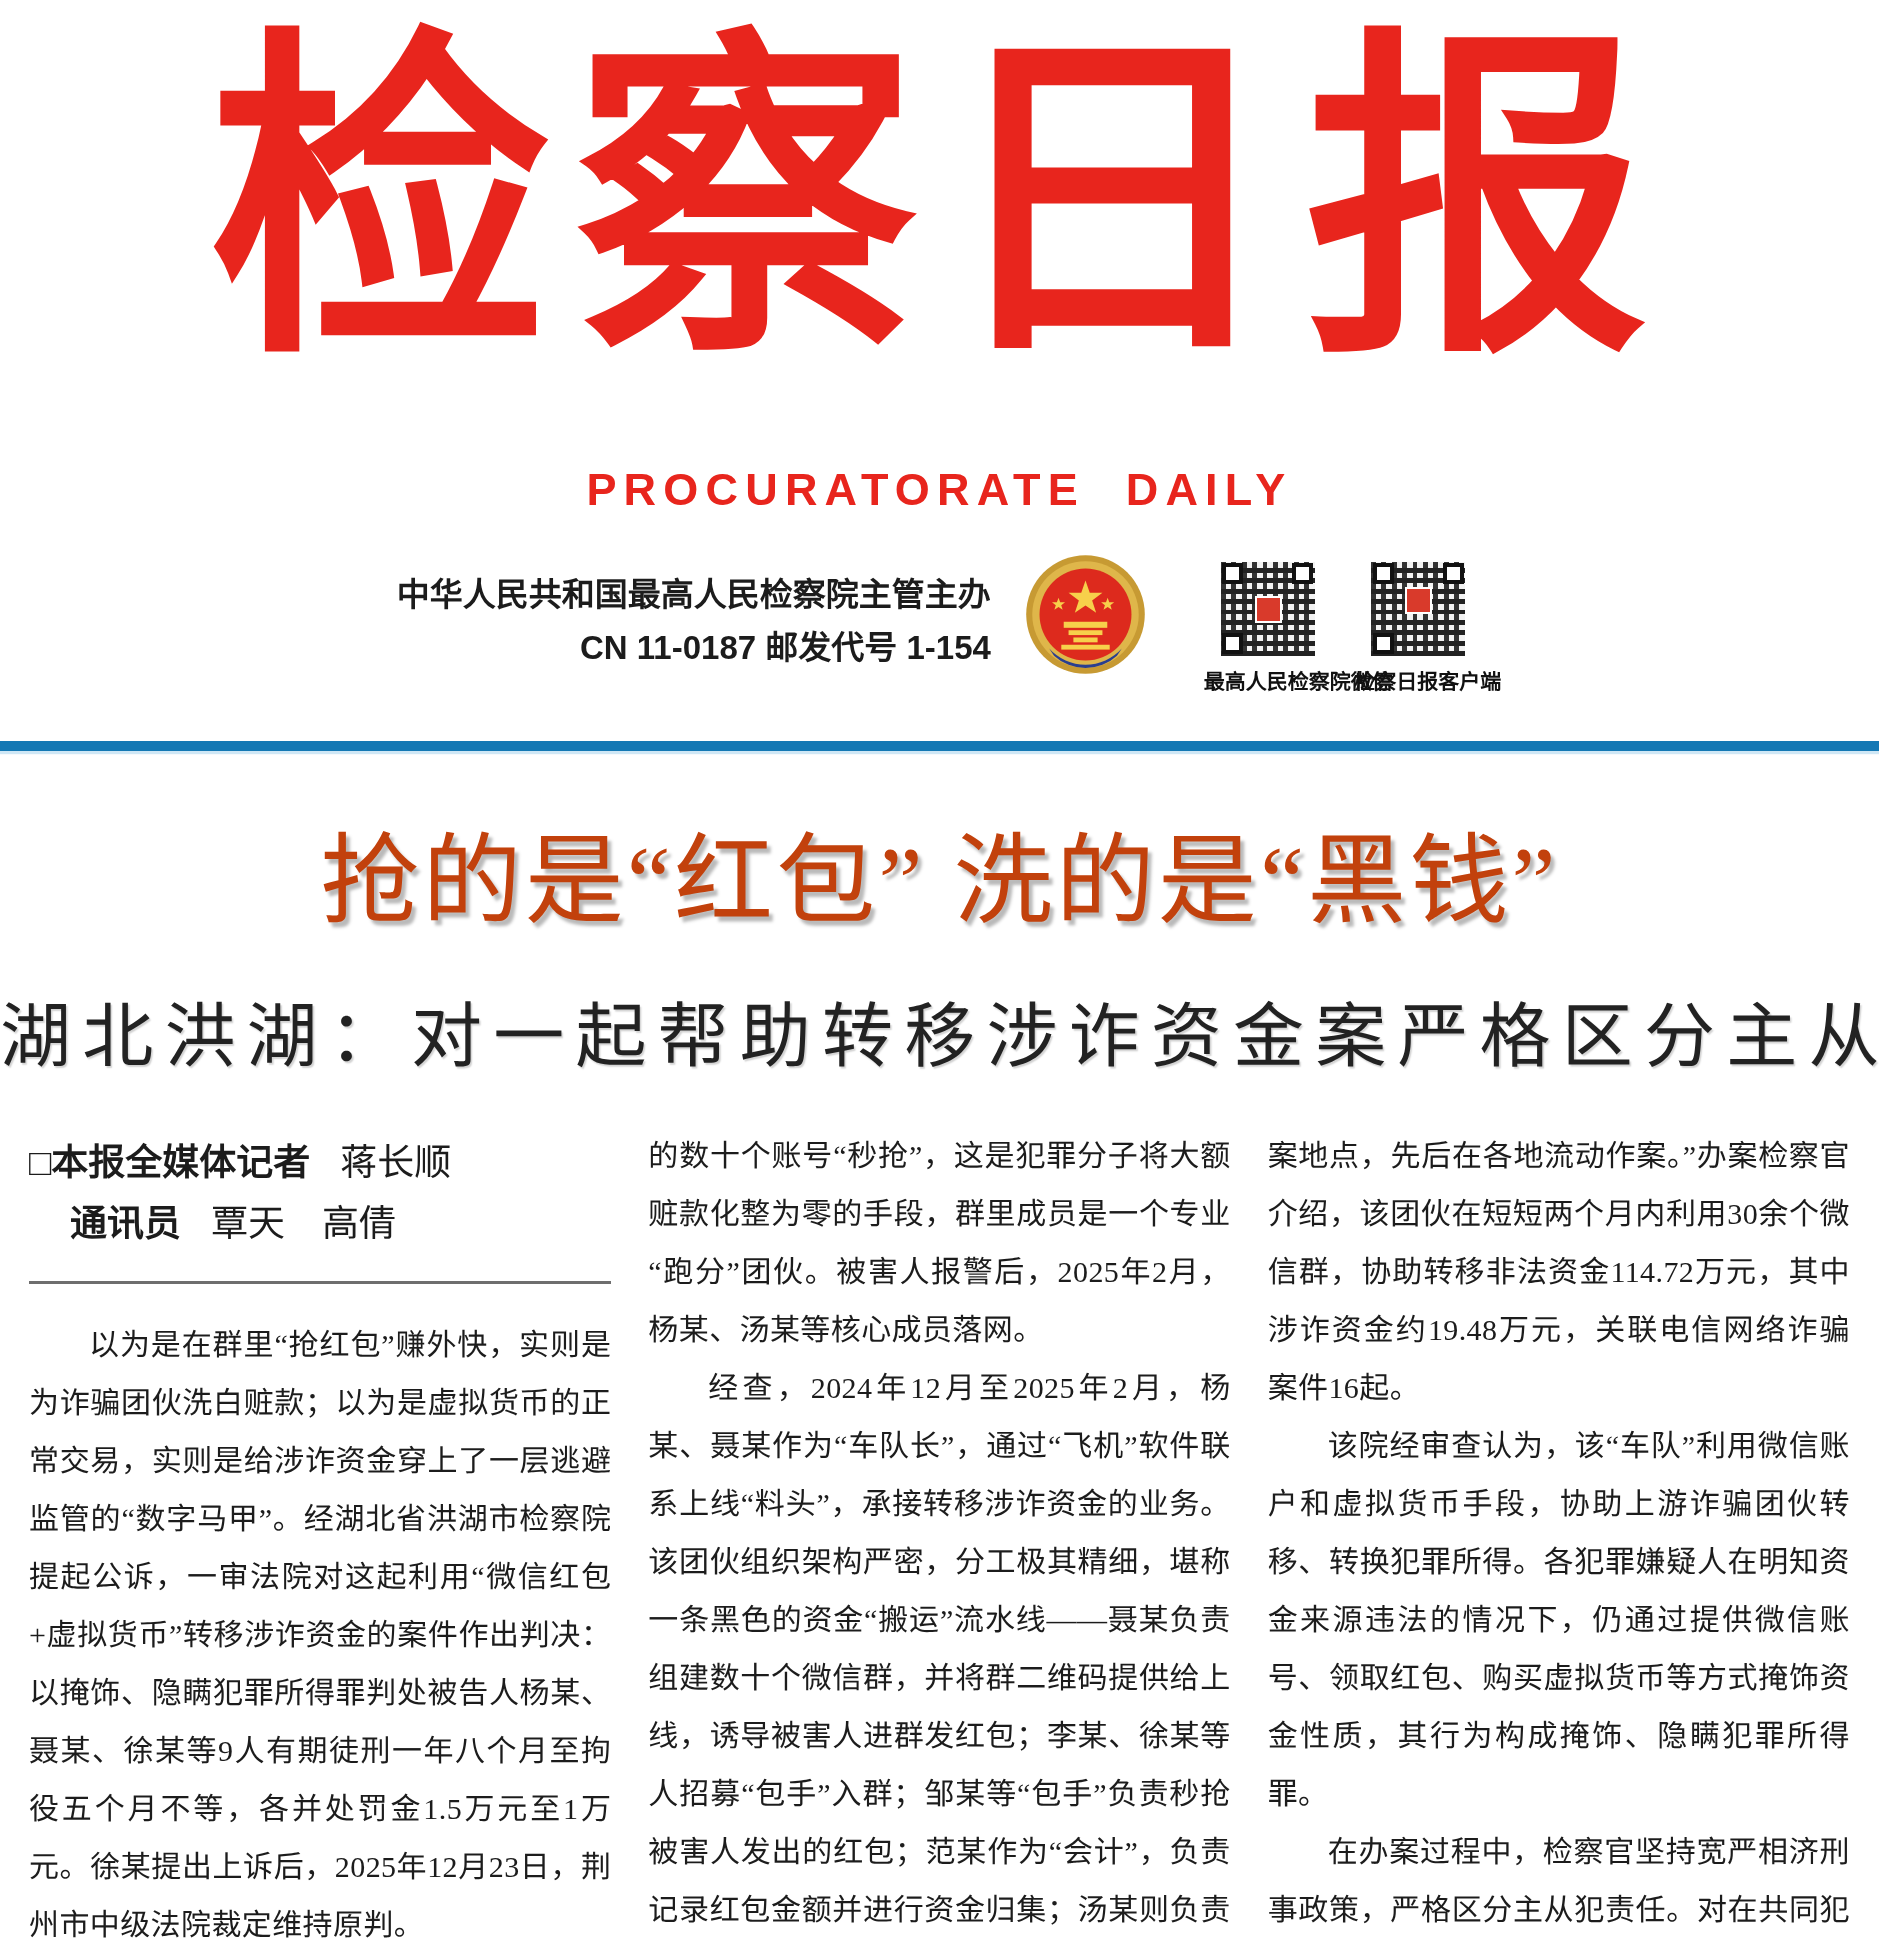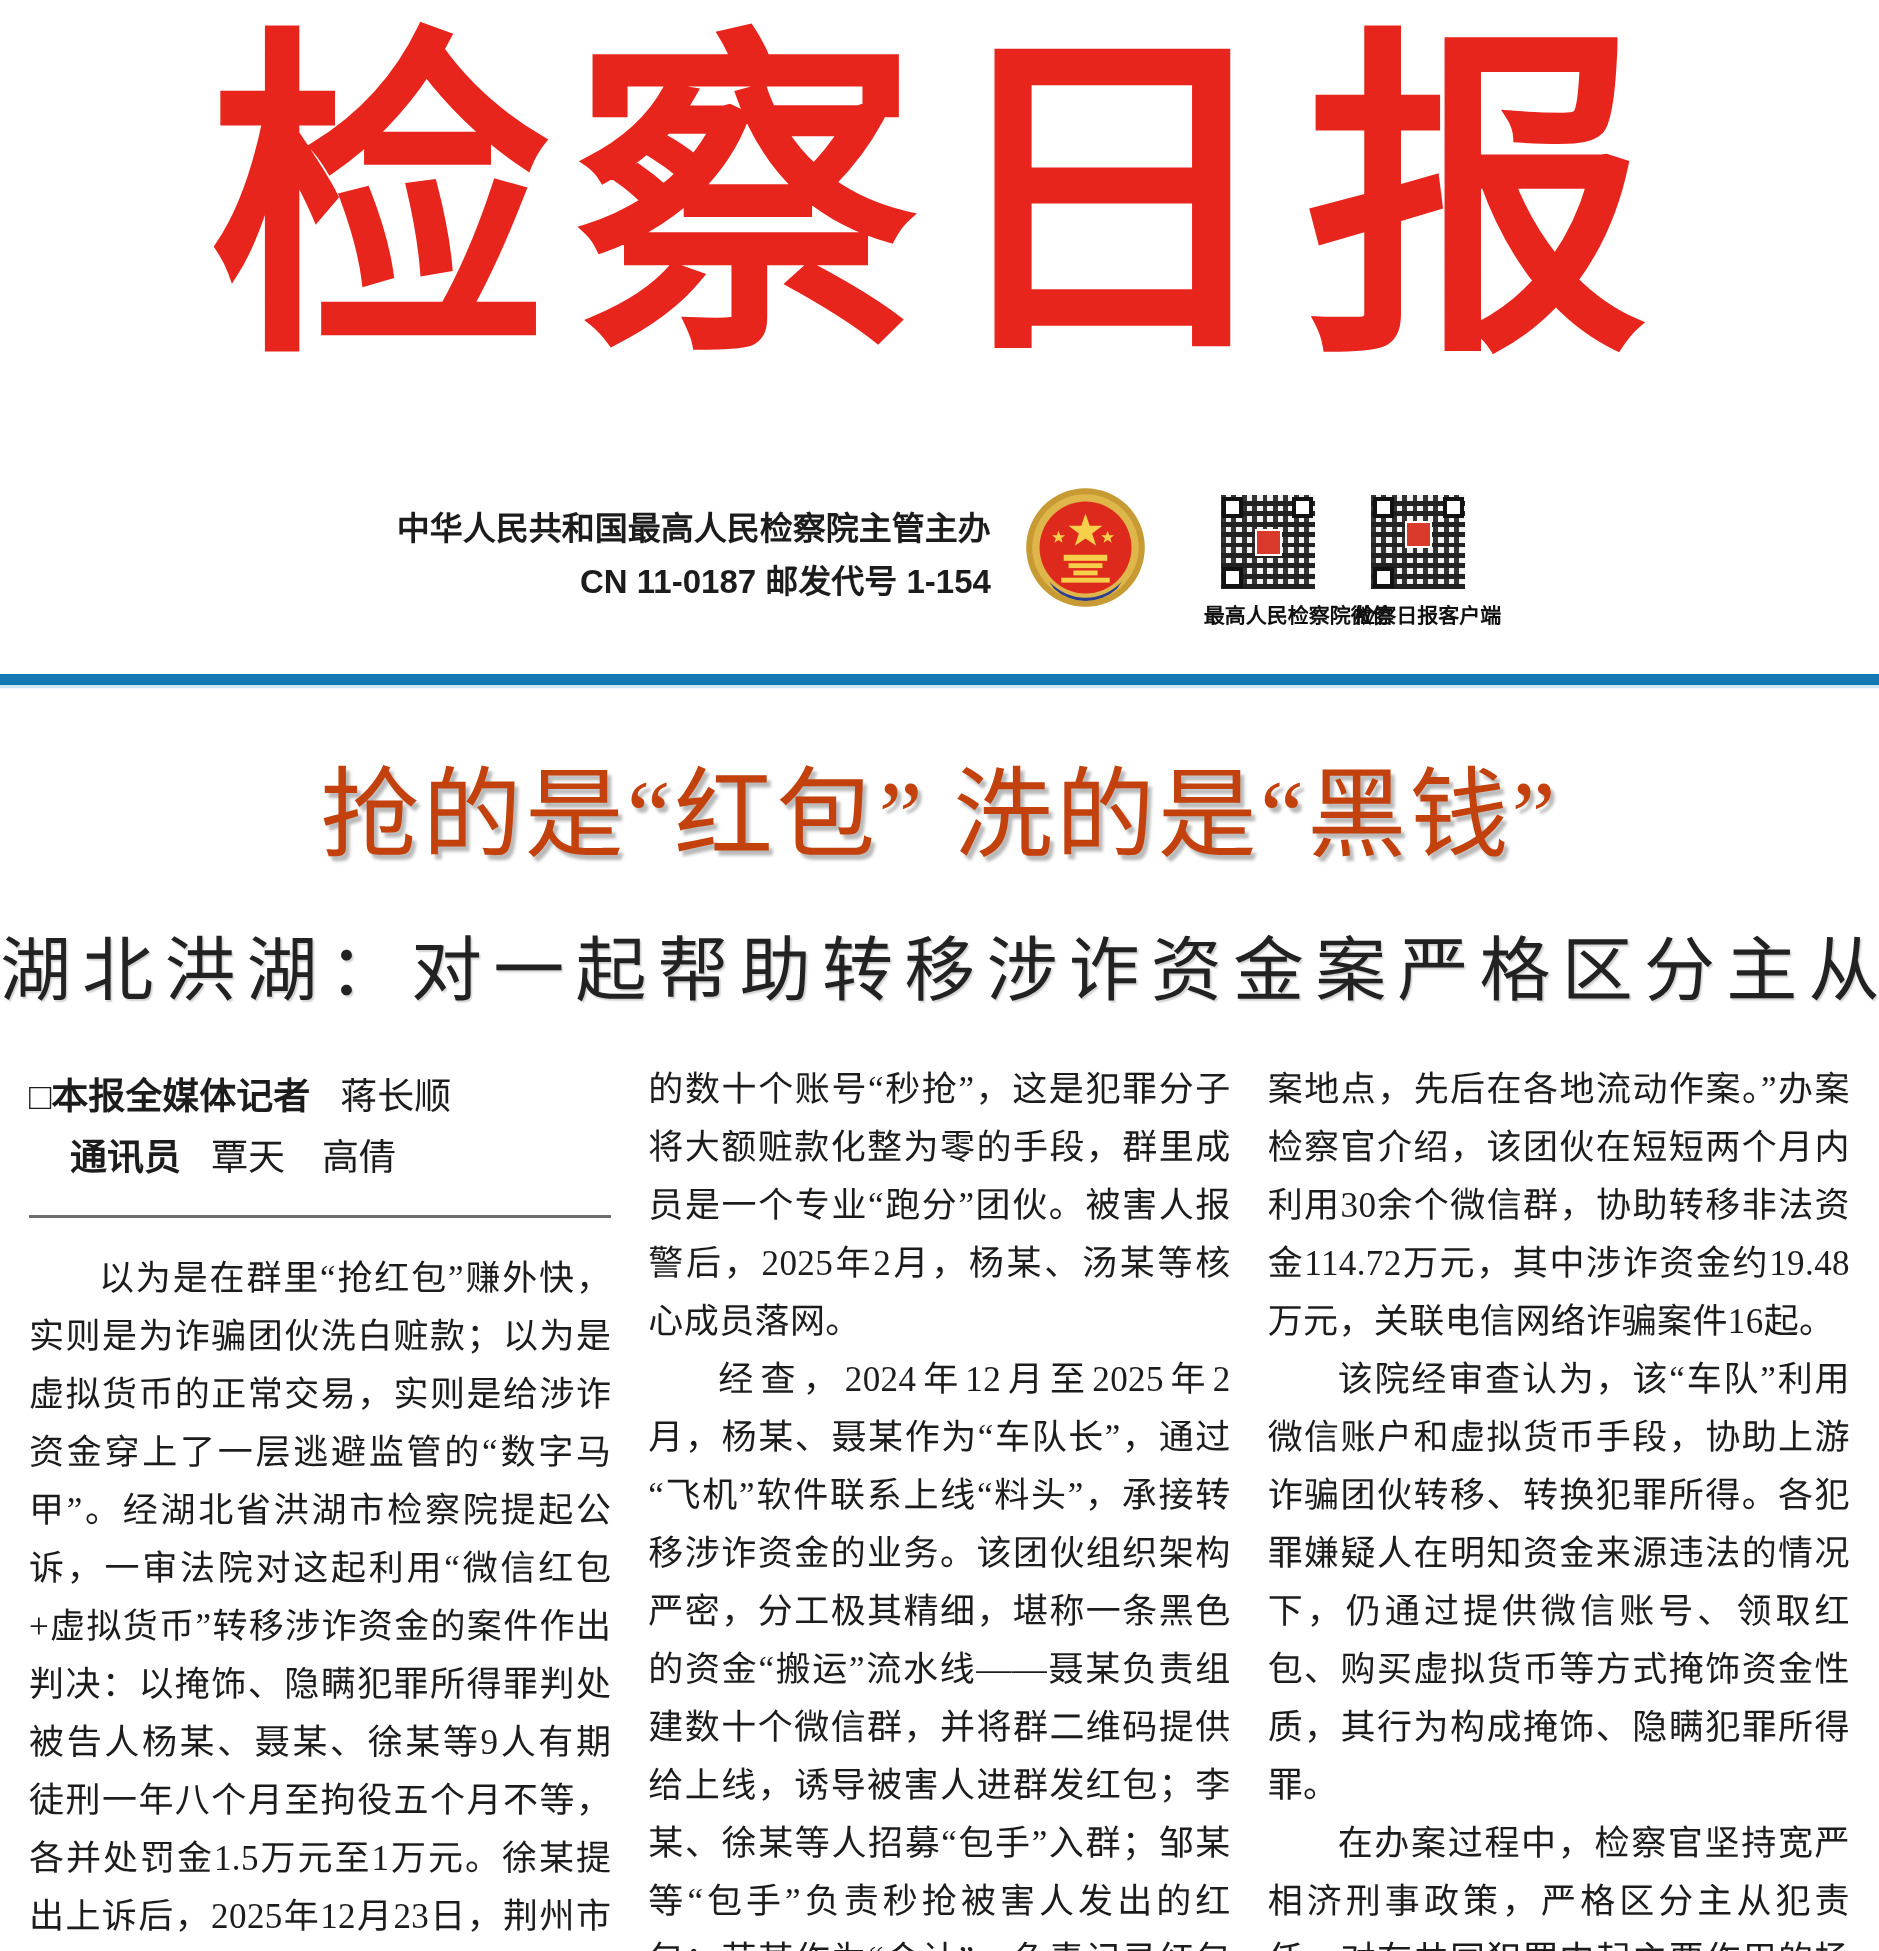--- a/index.html
+++ b/index.html
@@ -100,21 +100,21 @@
     margin-top: 46px;
     padding: 0 29px;
     display: flex;
     gap: 37px;
     height: 894px;
     overflow: hidden;
   }
   .col { flex: 1 1 0; overflow: hidden; }
   .col p {
     margin: 0;
-    font-size: 35px;
+    font-size: 30px;
     line-height: 58px;
     text-align: justify;
     text-indent: 2em;
     letter-spacing: 0.4px;
   }
   .col p.cont { text-indent: 0; }
   .byline {
     font-family: "Liberation Sans", "DejaVu Sans", sans-serif;
     font-size: 37px;
     font-weight: bold;
@@ -131,20 +131,21 @@
   .byline-rule {
     height: 3.2px; background: #6e6e6e;
     margin: 27px 0 32px 0;
   }
 </style>
 </head>
 <body>
 
 <div class="masthead">
   <div class="logo">检察日报</div>
+  <div class="english-name">PROCURATORATE DAILY</div>
 
   <div class="info-row">
     <div class="publisher">
       <div>中华人民共和国最高人民检察院主管主办</div>
       <div>CN 11-0187 邮发代号 1-154</div>
     </div>
 
     <svg class="emblem" viewBox="0 0 100 100">
       <circle cx="50" cy="50" r="49" fill="#c79a33"></circle>
       <circle cx="50" cy="50" r="44" fill="#dfb64a"></circle>

